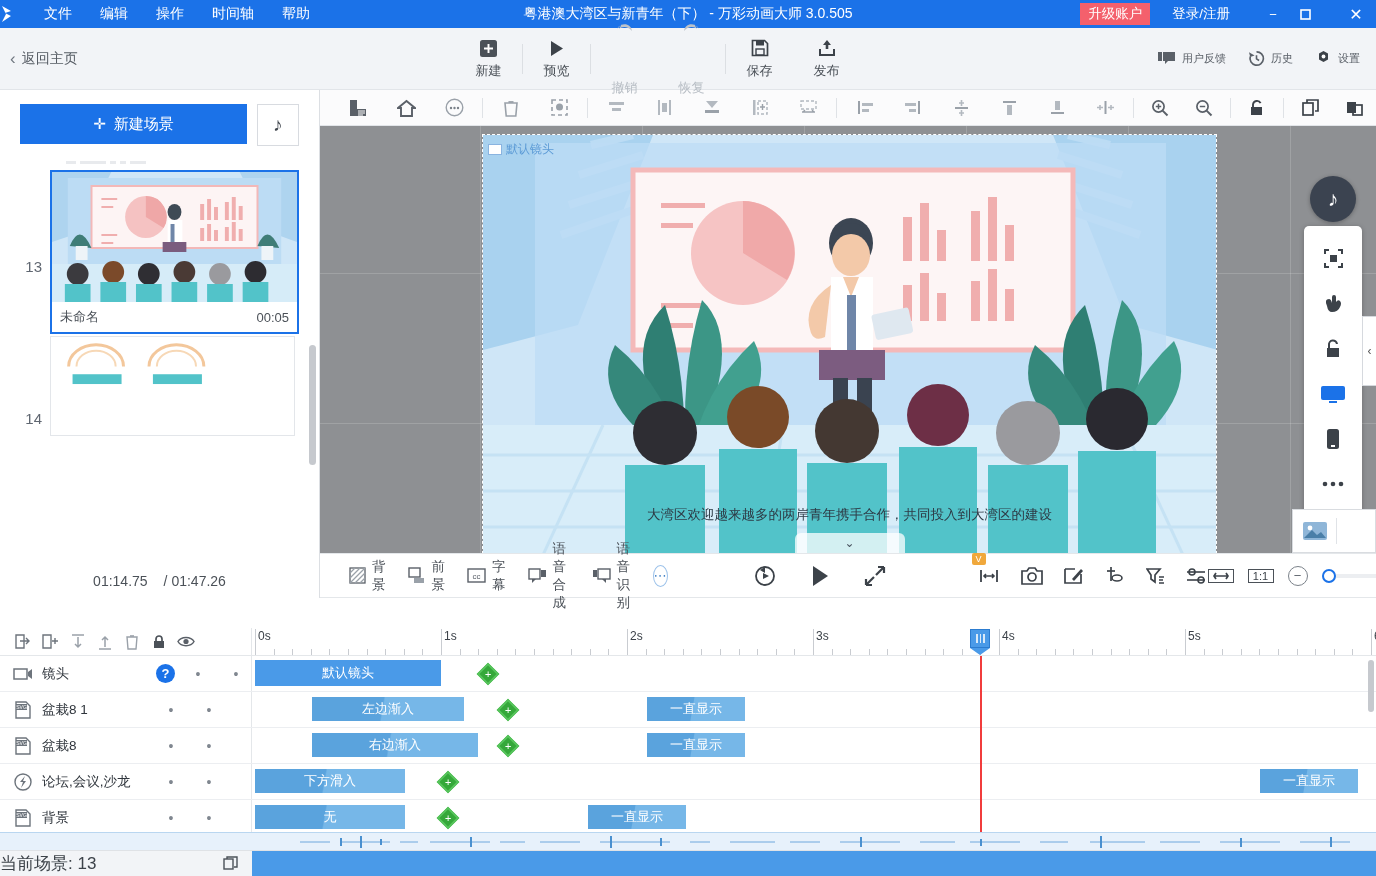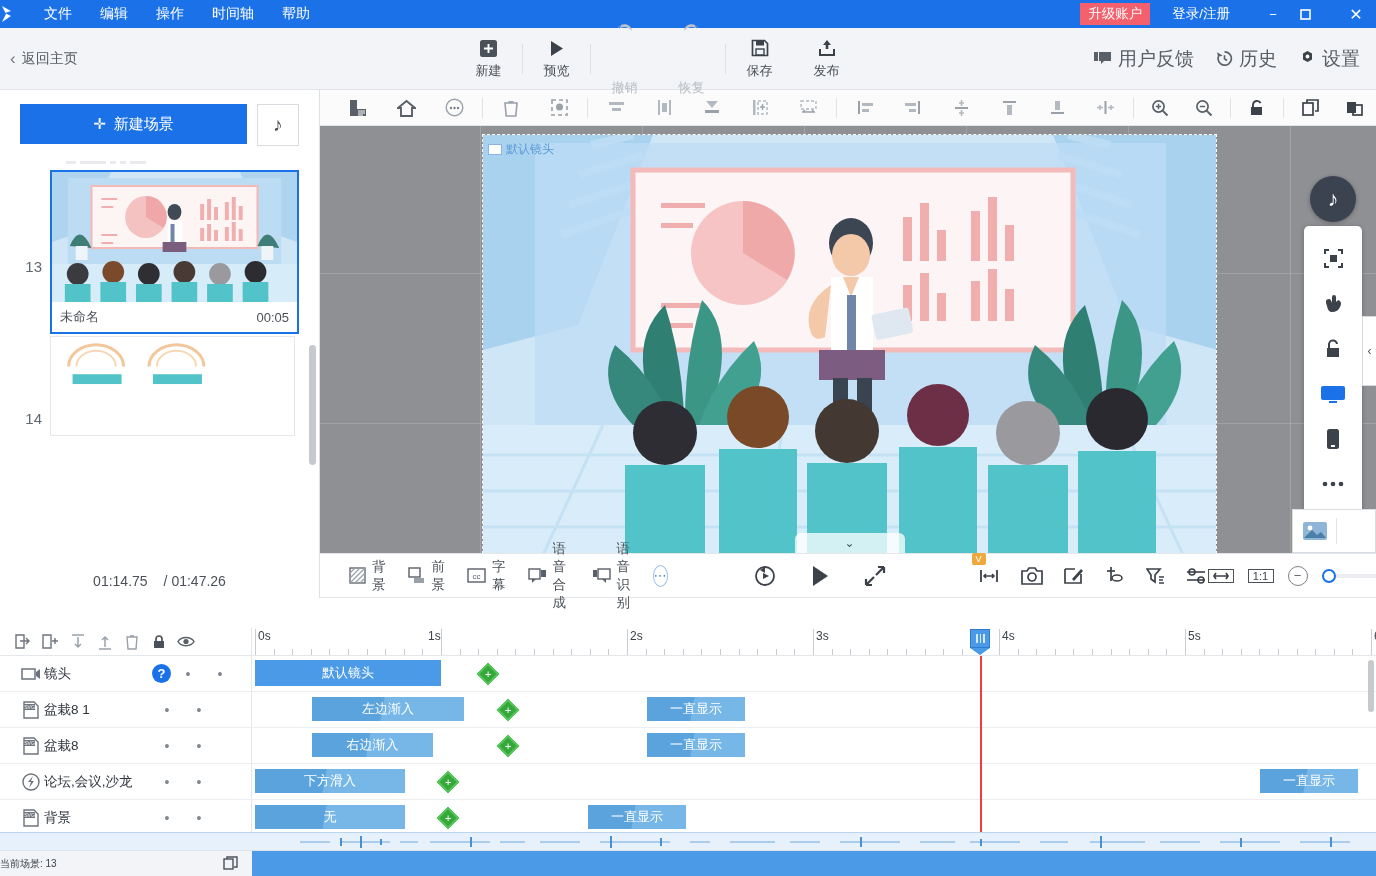--- a/index.html
+++ b/index.html
@@ -48,21 +48,21 @@
     width: 67px; height: 56px; display: flex; flex-direction: column;
     align-items: center; justify-content: center; gap: 3px;
     font-size: 13px; color: #4b5158;
   }
   .tool.dim { color: #b7bdc4; gap: 40px; }
   .tool .ic { height: 22px; display: flex; align-items: center; justify-content: center; }
   .tsep { width: 1px; height: 30px; background: #dcdfe3; }
   .tools-right {
     margin-left: auto; display: flex; align-items: center; gap: 22px; padding-right: 16px;
   }
-  .tr-item { display: flex; align-items: center; gap: 6px; font-size: 19px; color: #5a6068; }
+  .tr-item { display: flex; align-items: center; gap: 6px; font-size: 11px; color: #5a6068; }
 
   
   .body { flex: 1 1 auto; display: flex; min-height: 0; }
 
   
   .scenes {
     width: 320px; flex: 0 0 320px; background: #fff;
     border-right: 1px solid #dcdfe3;
     display: flex; flex-direction: column; position: relative;
   }
@@ -220,21 +220,21 @@
   .ph-body i { width: 1.5px; height: 9px; background: #dbeaf8; display: block; }
   .ph-tip {
     width: 0; height: 0; margin: 0 auto;
     border-left: 10px solid transparent; border-right: 10px solid transparent;
     border-top: 7px solid #4a9ae8;
   }
   .tracks { flex: 1 1 auto; position: relative; overflow: hidden; }
   .track { height: 36px; display: flex; border-bottom: 1px solid #eceef1; position: relative; }
   .tr-left {
     width: 252px; flex: 0 0 252px; display: flex; align-items: center;
-    border-right: 1px solid #e4e7ea; padding-left: 20px; gap: 2px;
+    border-right: 1px solid #e4e7ea; padding-left: 12px; gap: 8px;
   }
   .tr-ico { width: 22px; display: flex; align-items: center; justify-content: center; color: #6d747c; }
   .tr-name { font-size: 13.5px; color: #2f353c; width: 106px; overflow: hidden; white-space: nowrap; }
   .qmark {
     width: 19px; height: 19px; border-radius: 50%; background: #1b72e8; color: #fff;
     font-size: 13px; font-weight: bold; display: flex; align-items: center; justify-content: center;
   }
   .dotcell { width: 30px; text-align: center; color: #808790; font-size: 14px; }
   .tr-lane { flex: 1; position: relative; }
   .clip {
@@ -253,21 +253,21 @@
   }
   .audio-track {
     height: 18px; background: #e9f2fb; border-top: 1px solid #b9d6f0; position: relative; overflow:hidden;
   }
   .audio-wave { position: absolute; inset: 0; }
   .tl-vscroll { position: absolute; right: 2px; top: 4px; width: 6px; height: 52px; background: #c6c9ce; border-radius: 3px;}
 
   
   .statusbar {
     height: 26px; flex: 0 0 26px; background: #f2f4f7; border-top: 1px solid #dfe2e6;
-    display: flex; font-size: 10px; color: #3c4249;
+    display: flex; font-size: 17px; color: #3c4249;
   }
   .sb-left { width: 252px; display: flex; align-items: center; justify-content: space-between; padding: 0 14px 0 0;}
   .sb-clip { flex: 1; height: 100%; background: #4a9ae8; }
   svg { display: block; }
 </style>
 </head>
 <body>
 
 <div class="app">
 
@@ -277,20 +277,21 @@
           <path d="M2 0 L11 5 L5 7 L11 10 L2 16 L6 8 Z" fill="#ffffff"></path>
         </svg>
     </div>
     <div class="menu">
       <div class="menu-item">文件</div>
       <div class="menu-item">编辑</div>
       <div class="menu-item">操作</div>
       <div class="menu-item">时间轴</div>
       <div class="menu-item">帮助</div>
     </div>
+    <div class="title-center">粤港澳大湾区与新青年（下） - 万彩动画大师 3.0.505</div>
     <div class="title-right">
       <div class="upgrade">升级账户</div>
       <div class="login">登录/注册</div>
       <div class="wbtn">−</div>
       <div class="wbtn">
         <svg width="11" height="11" viewBox="0 0 11 11">
             <rect x="1" y="1" width="9" height="9" fill="none" stroke="#fff" stroke-width="1.6"></rect>
           </svg>
       </div>
       <div class="wbtn close">✕</div>
@@ -758,20 +759,21 @@
               <circle cx="545" cy="298" r="32" fill="#9a9a9e"></circle>
                 <path d="M505 330 h80 v90 h-80z" fill="#52c3c9"></path>
               <circle cx="634" cy="284" r="31" fill="#2a2930"></circle>
                 <path d="M595 316 h78 v104 h-78z" fill="#52c3c9"></path>
             </g>
           </svg>
           <div class="cam-label">
             <span class="box"></span>
             <span>默认镜头</span>
           </div>
+          <div class="subtitle-bar">大湾区欢迎越来越多的两岸青年携手合作，共同投入到大湾区的建设</div>
           <div class="caret-tab">⌄</div>
         </div>
 
         <div class="stage-music">
           <span>♪</span>
         </div>
 
         <div class="stage-vtools">
           <div class="vt">
             <svg width="21" height="21" viewBox="0 0 21 21">
@@ -1022,21 +1024,21 @@
           <div class="rtick" style="left: 3px; height: 26px;"></div>
           <div class="rtick" style="left: 21.6px; height: 6px;"></div>
           <div class="rtick" style="left: 40.2px; height: 6px;"></div>
           <div class="rtick" style="left: 58.8px; height: 6px;"></div>
           <div class="rtick" style="left: 77.4px; height: 6px;"></div>
           <div class="rtick" style="left: 96px; height: 6px;"></div>
           <div class="rtick" style="left: 114.6px; height: 6px;"></div>
           <div class="rtick" style="left: 133.2px; height: 6px;"></div>
           <div class="rtick" style="left: 151.8px; height: 6px;"></div>
           <div class="rtick" style="left: 170.4px; height: 6px;"></div>
-          <div class="rlabel" style="left: 176px;">1s</div>
+          <div class="rlabel" style="left: 192px;">1s</div>
           <div class="rtick" style="left: 189px; height: 26px;"></div>
           <div class="rtick" style="left: 207.6px; height: 6px;"></div>
           <div class="rtick" style="left: 226.2px; height: 6px;"></div>
           <div class="rtick" style="left: 244.8px; height: 6px;"></div>
           <div class="rtick" style="left: 263.4px; height: 6px;"></div>
           <div class="rtick" style="left: 282px; height: 6px;"></div>
           <div class="rtick" style="left: 300.6px; height: 6px;"></div>
           <div class="rtick" style="left: 319.2px; height: 6px;"></div>
           <div class="rtick" style="left: 337.8px; height: 6px;"></div>
           <div class="rtick" style="left: 356.4px; height: 6px;"></div>
@@ -1146,21 +1148,21 @@
                 <path d="M2 1 h10 l4 4 v12 h-14z" fill="none" stroke="#6d747c" stroke-width="1.4"></path>
                 <rect x="2" y="3" width="11" height="6" fill="#6d747c"></rect>
                 <text x="7.5" y="8" font-size="5" fill="#fff" text-anchor="middle" font-family="sans-serif">SVG</text>
               </svg>
             </span>
             <span class="tr-name">盆栽8</span>
             <span class="dotcell">•</span>
             <span class="dotcell">•</span>
           </div>
           <div class="tr-lane">
-            <div class="clip" style="left: 60px; width: 121px;">右边渐入</div>
+            <div class="clip" style="left: 60px; width: 166px;">右边渐入</div>
             <div class="clip" style="left: 395px; width: 98px;">一直显示</div>
             <div class="kf" style="left: 248px;">
               <i>+</i>
             </div>
           </div>
         </div>
         <div class="track">
           <div class="tr-left">
             <span class="tr-ico">
               <svg width="18" height="18" viewBox="0 0 18 18">

